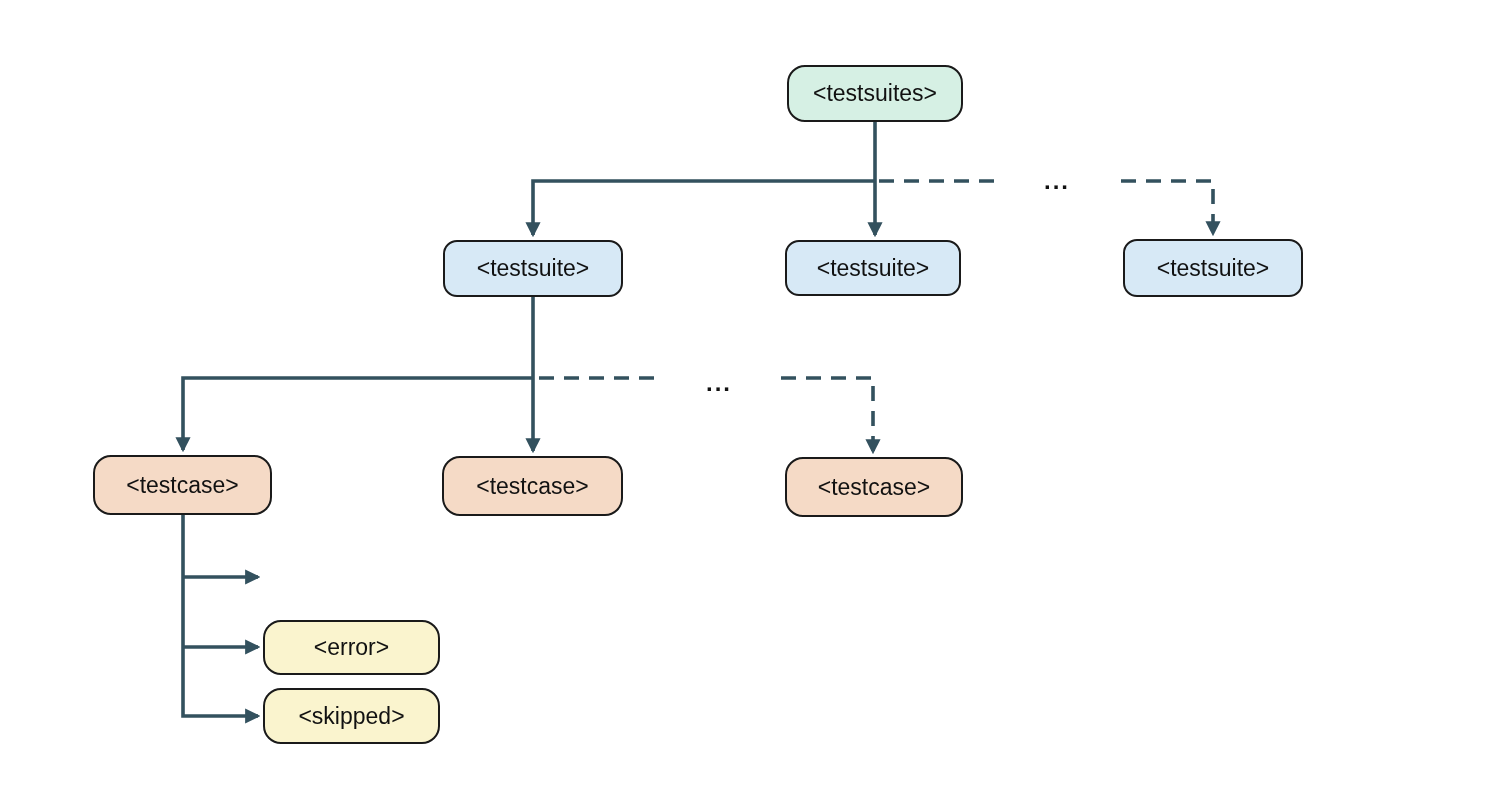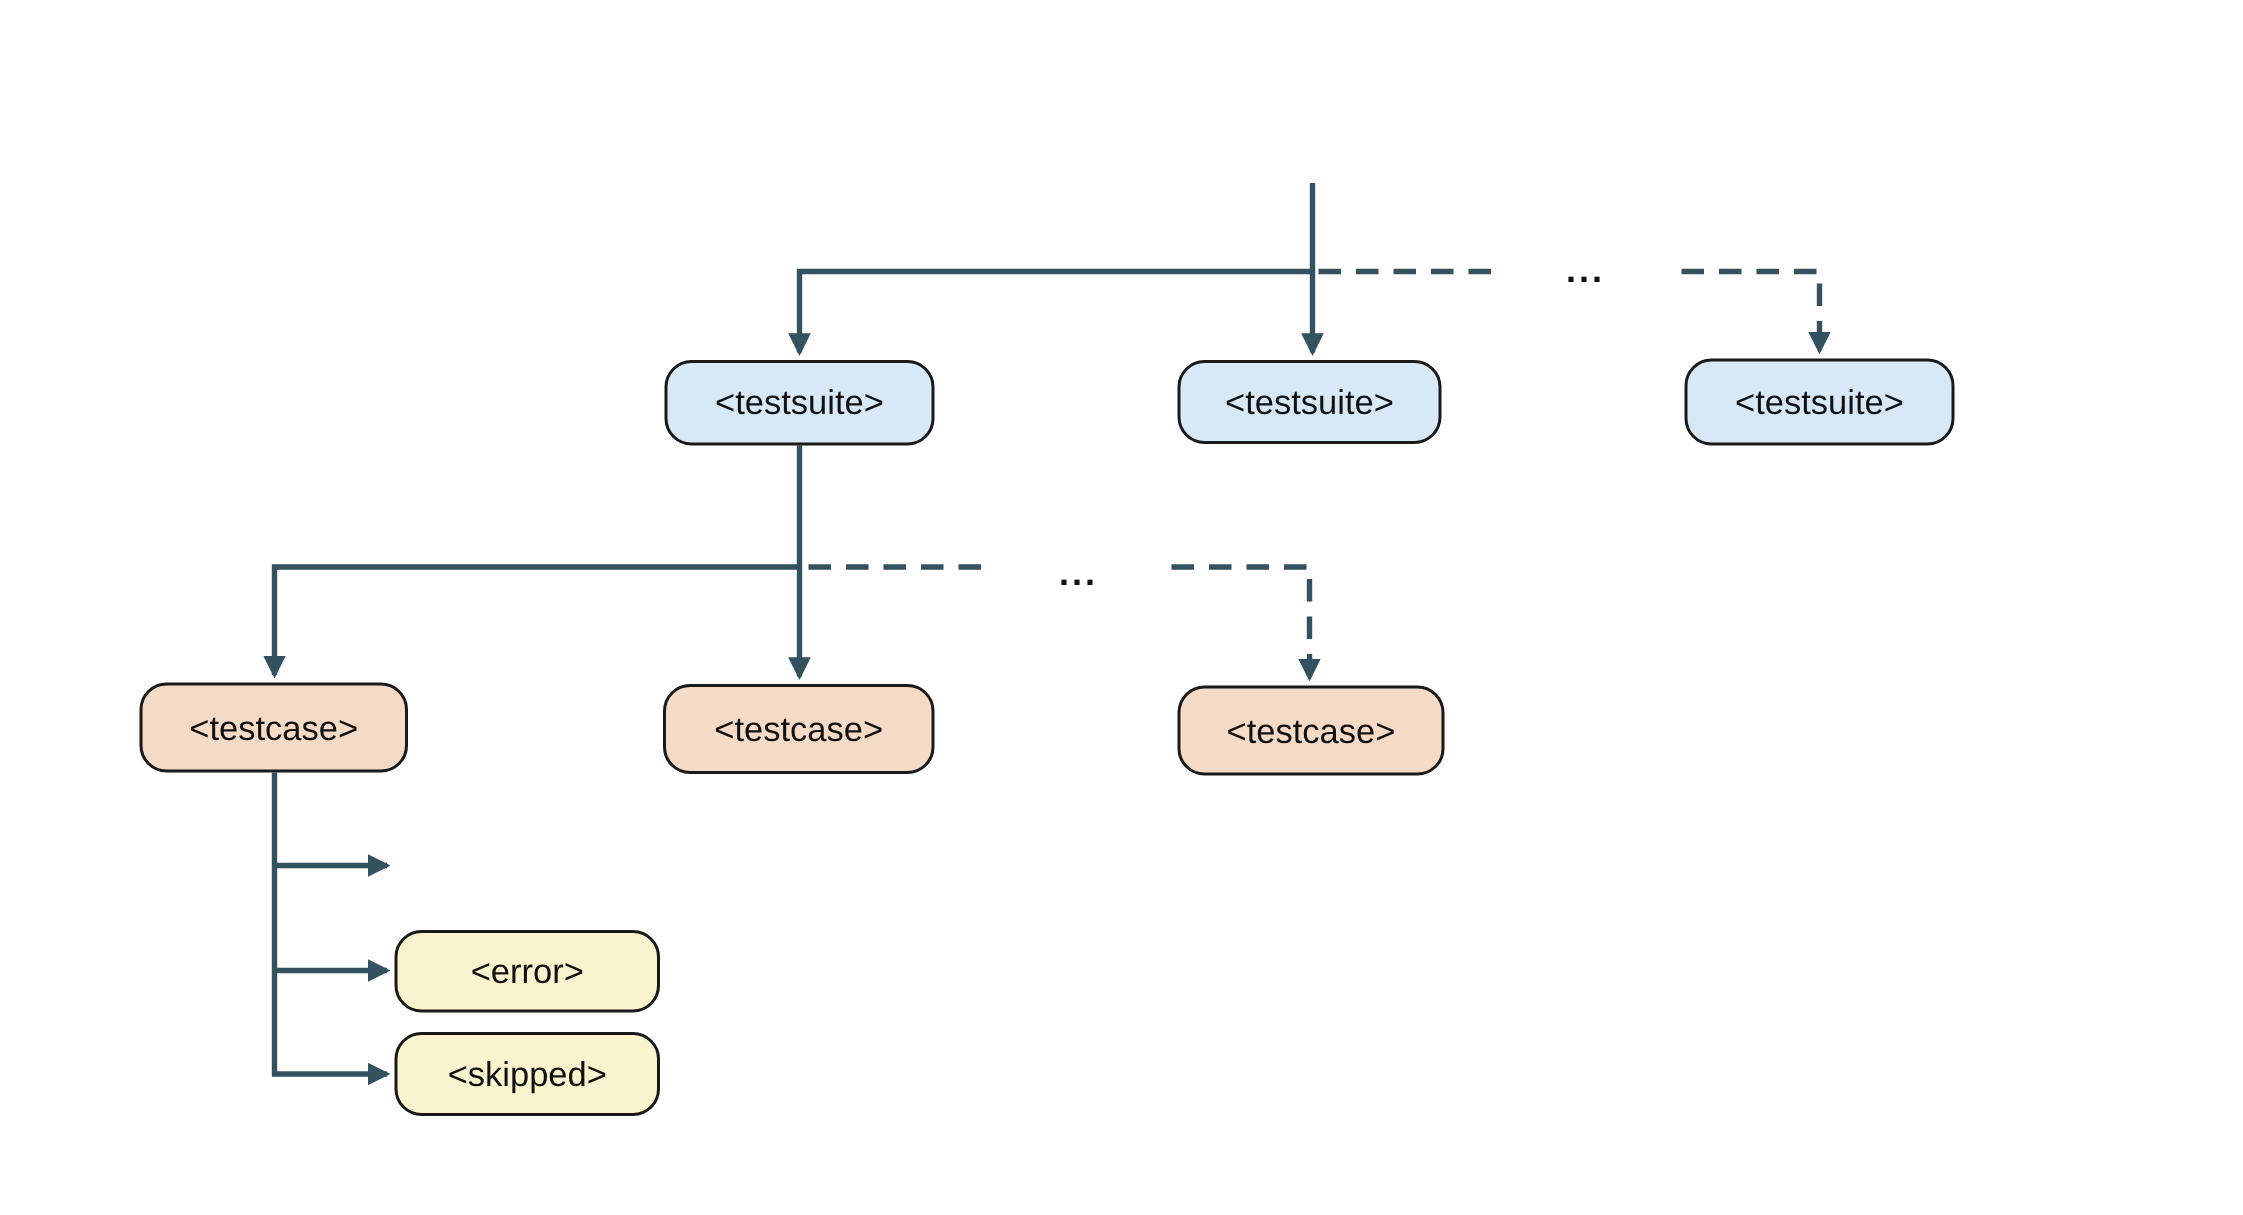--- a/index.html
+++ b/index.html
@@ -26,21 +26,21 @@
   .node{
     position:absolute;
     box-sizing:border-box;
     border:2px solid var(--node-border);
     border-radius:18px;
     display:flex;align-items:center;justify-content:center;
     font-size:23px;line-height:1;color:var(--text);
     white-space:nowrap;
   }
   .node.mint{background:var(--testsuites-fill);}
-  .node.blue{background:var(--testsuite-fill);}
+  .node.blue{background:var(--testsuite-fill);border-radius:14px;}
   .node.peach{background:var(--testcase-fill);}
   .node.yellow{background:var(--leaf-fill);}
 
   .n-testsuites{left:787px;top:65px;width:176px;height:57px;}
   .n-testsuite1{left:443px;top:240px;width:180px;height:57px;}
   .n-testsuite2{left:785px;top:240px;width:176px;height:56px;}
   .n-testsuite3{left:1123px;top:239px;width:180px;height:58px;}
   .n-testcase1{left:93px;top:455px;width:179px;height:60px;}
   .n-testcase2{left:442px;top:456px;width:181px;height:60px;}
   .n-testcase3{left:785px;top:457px;width:178px;height:60px;}
@@ -76,20 +76,23 @@
     <path d="M533 297 V451" marker-end="url(#arrow)"></path>
     <path d="M533 378 H183 V450" marker-end="url(#arrow)"></path>
     <path class="dashed" d="M539 378 H656"></path>
     <path class="dashed" d="M781 378 H873 V452" marker-end="url(#arrow)"></path>
 
     <path d="M183 515 V716 H258" marker-end="url(#arrow)"></path>
     <path d="M183 577 H258" marker-end="url(#arrow)"></path>
     <path d="M183 647 H258" marker-end="url(#arrow)"></path>
   </svg>
 
+  <div class="node mint n-testsuites">
+    <span>&lt;testsuites&gt;</span>
+  </div>
 
   <div class="node blue n-testsuite1">
     <span>&lt;testsuite&gt;</span>
   </div>
   <div class="node blue n-testsuite2">
     <span>&lt;testsuite&gt;</span>
   </div>
   <div class="node blue n-testsuite3">
     <span>&lt;testsuite&gt;</span>
   </div>

